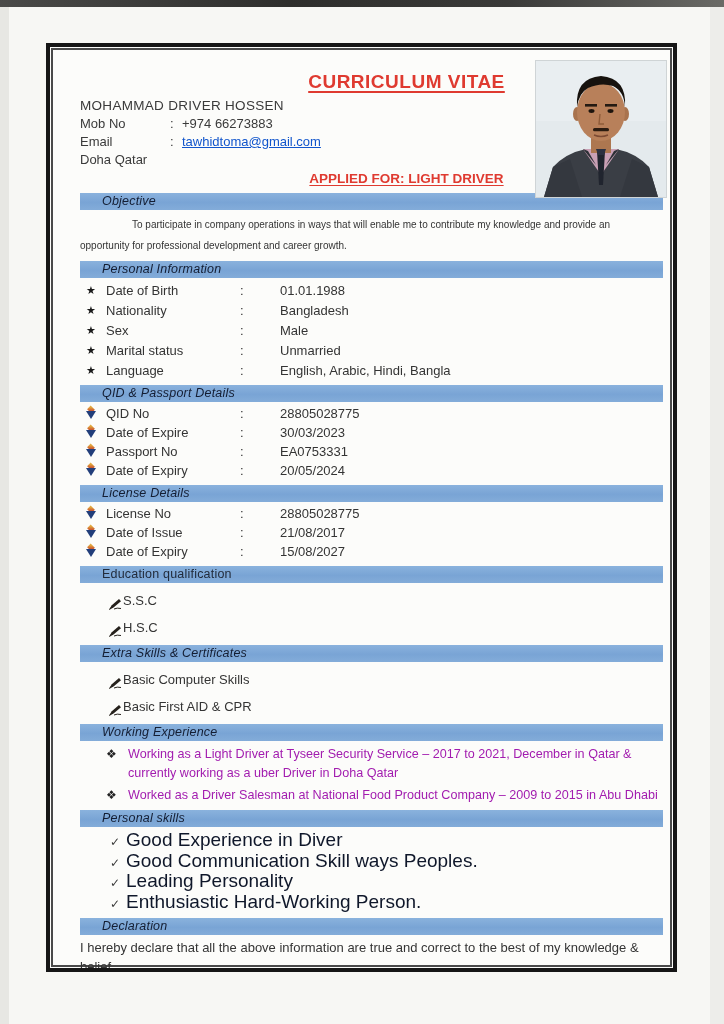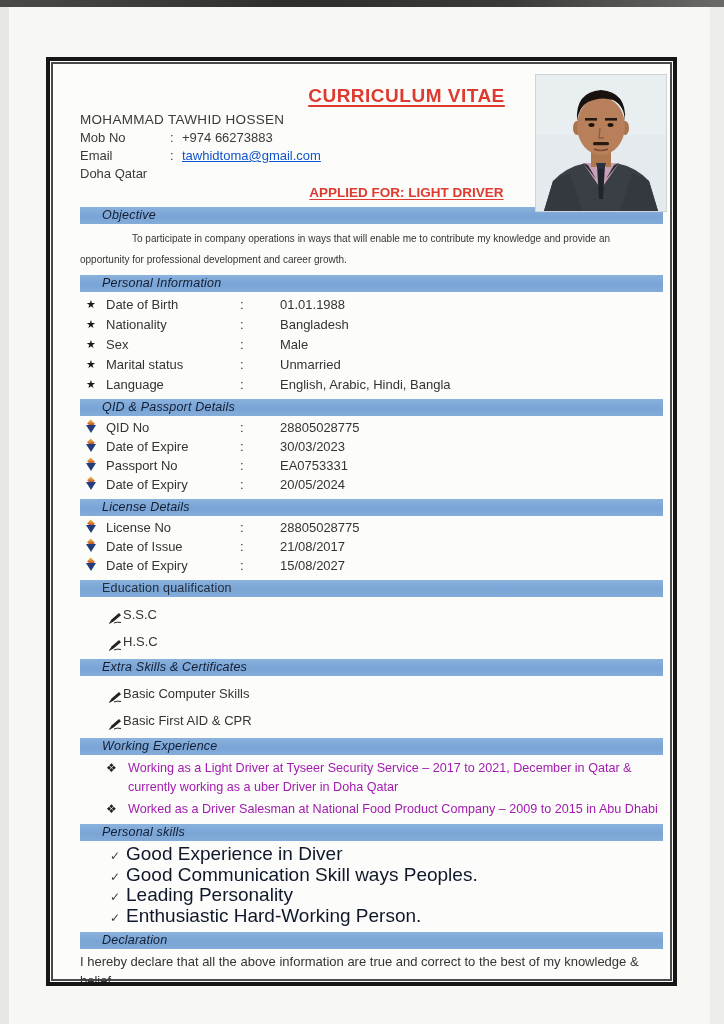--- a/index.html
+++ b/index.html
@@ -10,21 +10,21 @@
     position:relative;
     overflow:hidden;
     color:#2b2b2b;
   }
   .scan-top { position:absolute; top:0; left:0; width:724px; height:7px;
     background:linear-gradient(90deg,#4a4a48 0%,#2e2e2c 40%,#3a3a38 70%,#6a6a66 100%); }
   .scan-left { position:absolute; top:7px; left:0; width:9px; height:1017px; background:#e7e7e3; }
   .scan-right { position:absolute; top:7px; right:0; width:14px; height:1017px; background:#ededea; }
 
   .sheet {
-    position:absolute; left:46px; top:57px; width:631px; height:929px;
+    position:absolute; left:46px; top:43px; width:631px; height:929px;
     background:#fcfcfa;
     border:4px solid #161616;
     box-shadow: inset 0 0 0 1px #fdfdfb, inset 0 0 0 3px #4a4a4a;
     overflow:hidden;
   }
   .content { position:relative; width:100%; height:100%; padding:10px 10px 0 30px; }
 
   .photo { position:absolute; top:14px; right:7px; width:130px; height:136px; background:#e3e9ec;
     box-shadow:0 0 0 1px #cfd4d6; }
 
@@ -119,21 +119,21 @@
         <path d="M58 74 Q65 77 72 74" stroke="#7c4a33" stroke-width="1.4" fill="none"></path>
         <path d="M61 90 L69 90 L67 124 L63 124 Z" fill="#20242e"></path>
         <path d="M60 88 L70 88 L68 94 L62 94 Z" fill="#2b3040"></path>
       </svg>
     </div>
 
     <div class="center-col">
       <span class="doc-title">CURRICULUM VITAE</span>
     </div>
 
-    <div class="name">MOHAMMAD TAWHID HOSSEN</div>
+    <div class="name">MOHAMMAD DRIVER HOSSEN</div>
 
     <div class="contact-row">
       <span class="clabel">Mob No</span>
       <span class="ccolon">:</span>
       <span>+974 66273883</span>
     </div>
     <div class="contact-row">
       <span class="clabel">Email</span>
       <span class="ccolon">:</span>
       <a class="email-link" href="#">tawhidtoma@gmail.com</a>

